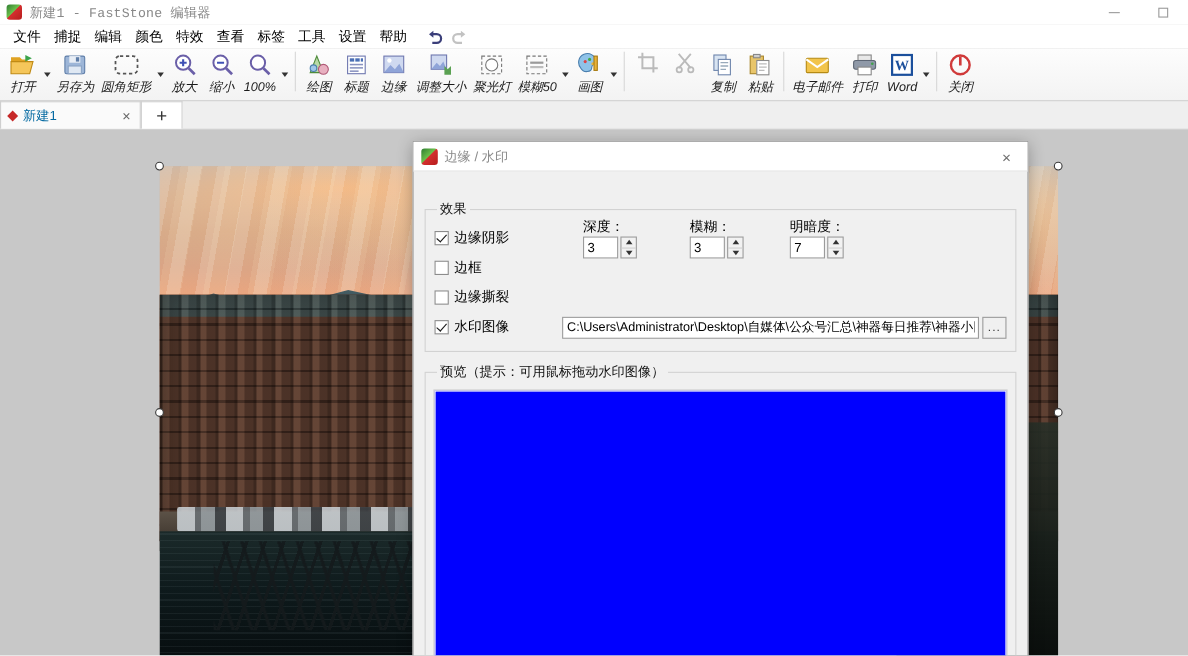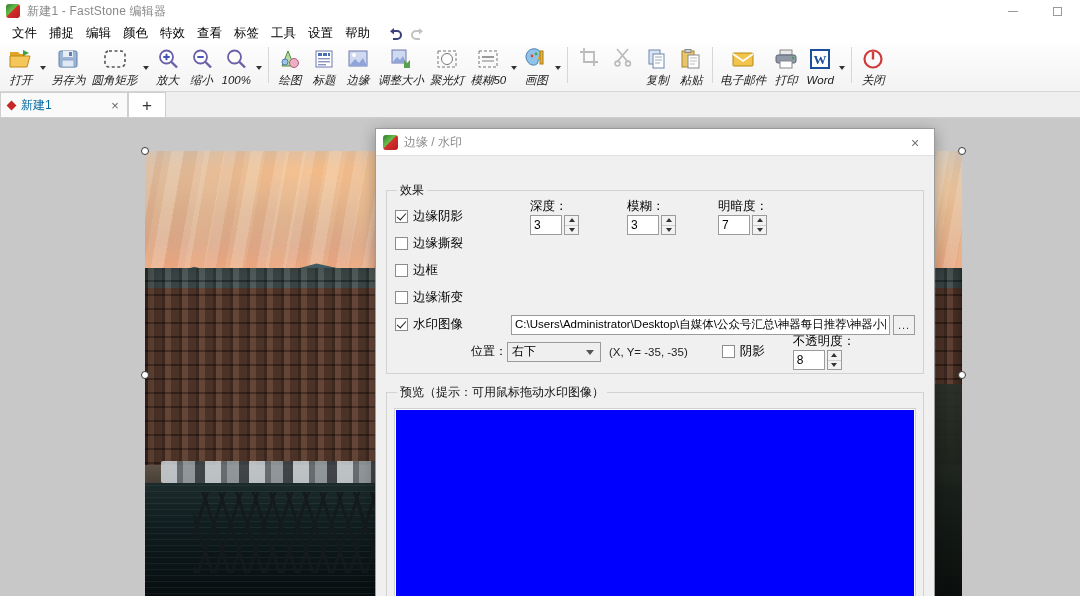--- a/index.html
+++ b/index.html
@@ -30,20 +30,21 @@
     position: relative; flex: none;
   }
   .app-icon .leaf {
     position: absolute; left: 1px; top: 1px;
     width: 14px; height: 14px; border-radius: 3px;
     background: linear-gradient(135deg,#2e7d32 0%,#6cc04a 45%,#d32f2f 48%,#b71c1c 100%);
   }
   .title-text {
     color: #888888; font-size: 12px; letter-spacing: 0.2px;
     white-space: nowrap;
+    font-family: Liberation Mono, monospace;
   }
   .win-controls {
     position: absolute; right: 0; top: 0; height: 22px;
     display: flex; align-items: center;
   }
   .win-btn {
     width: 45px; height: 22px;
     display: flex; align-items: center; justify-content: center;
   }
   .win-btn .mini { width: 10px; height: 1px; background: #9a9a9a; }
@@ -742,75 +743,43 @@
                     <i class="dn"></i>
                   </div>
               </span>
             </span>
           </span>
         </div>
 
         <div class="row">
           <span class="cb">
             <span class="box"></span>
+            <span class="cblabel">边框</span>
+          </span>
+        </div>
+
+        <div class="row">
+          <span class="cb">
+            <span class="box"></span>
             <span class="cblabel">边缘撕裂</span>
           </span>
         </div>
 
-        <div class="row">
-          <span class="cb">
-            <span class="box"></span>
-            <span class="cblabel">边框</span>
-          </span>
-        </div>
-
-        <div class="row">
-          <span class="cb">
-            <span class="box"></span>
-            <span class="cblabel">边缘渐变</span>
-          </span>
-        </div>
 
         <div class="row">
           <span class="cb" style="width:106px">
             <span class="box checked"></span>
             <span class="cblabel">水印图像</span>
           </span>
           <span class="pathbox">
             <input type="text" value="C:\Users\Administrator\Desktop\自媒体\公众号汇总\神器每日推荐\神器小图" style="">
             <span class="browse">...</span>
           </span>
         </div>
 
-        <div class="row">
-          <span class="flabel" style="margin-left:76px">位置：</span>
-          <span class="sel">
-            <span>右下</span>
-            <i class="cv"></i>
-          </span>
-          <span class="xy">(X, Y= -35, -35)</span>
-          <span class="cb" style="margin-left:34px">
-            <span class="box"></span>
-            <span class="cblabel">阴影</span>
-          </span>
-          <span class="fld" style="margin-left:28px">
-            <span class="flabel">不透明度：</span>
-            <span class="spin">
-              <input type="text" value="8" style="">
-              <span class="arrows">
-                <div>
-                    <i class="up"></i>
-                  </div>
-                <div>
-                    <i class="dn"></i>
-                  </div>
-              </span>
-            </span>
-          </span>
-        </div>
       </fieldset>
 
       <fieldset class="preview-frame">
         <legend>预览（提示：可用鼠标拖动水印图像）</legend>
         <div class="preview-canvas">
           
         </div>
       </fieldset>
 
     </div>

